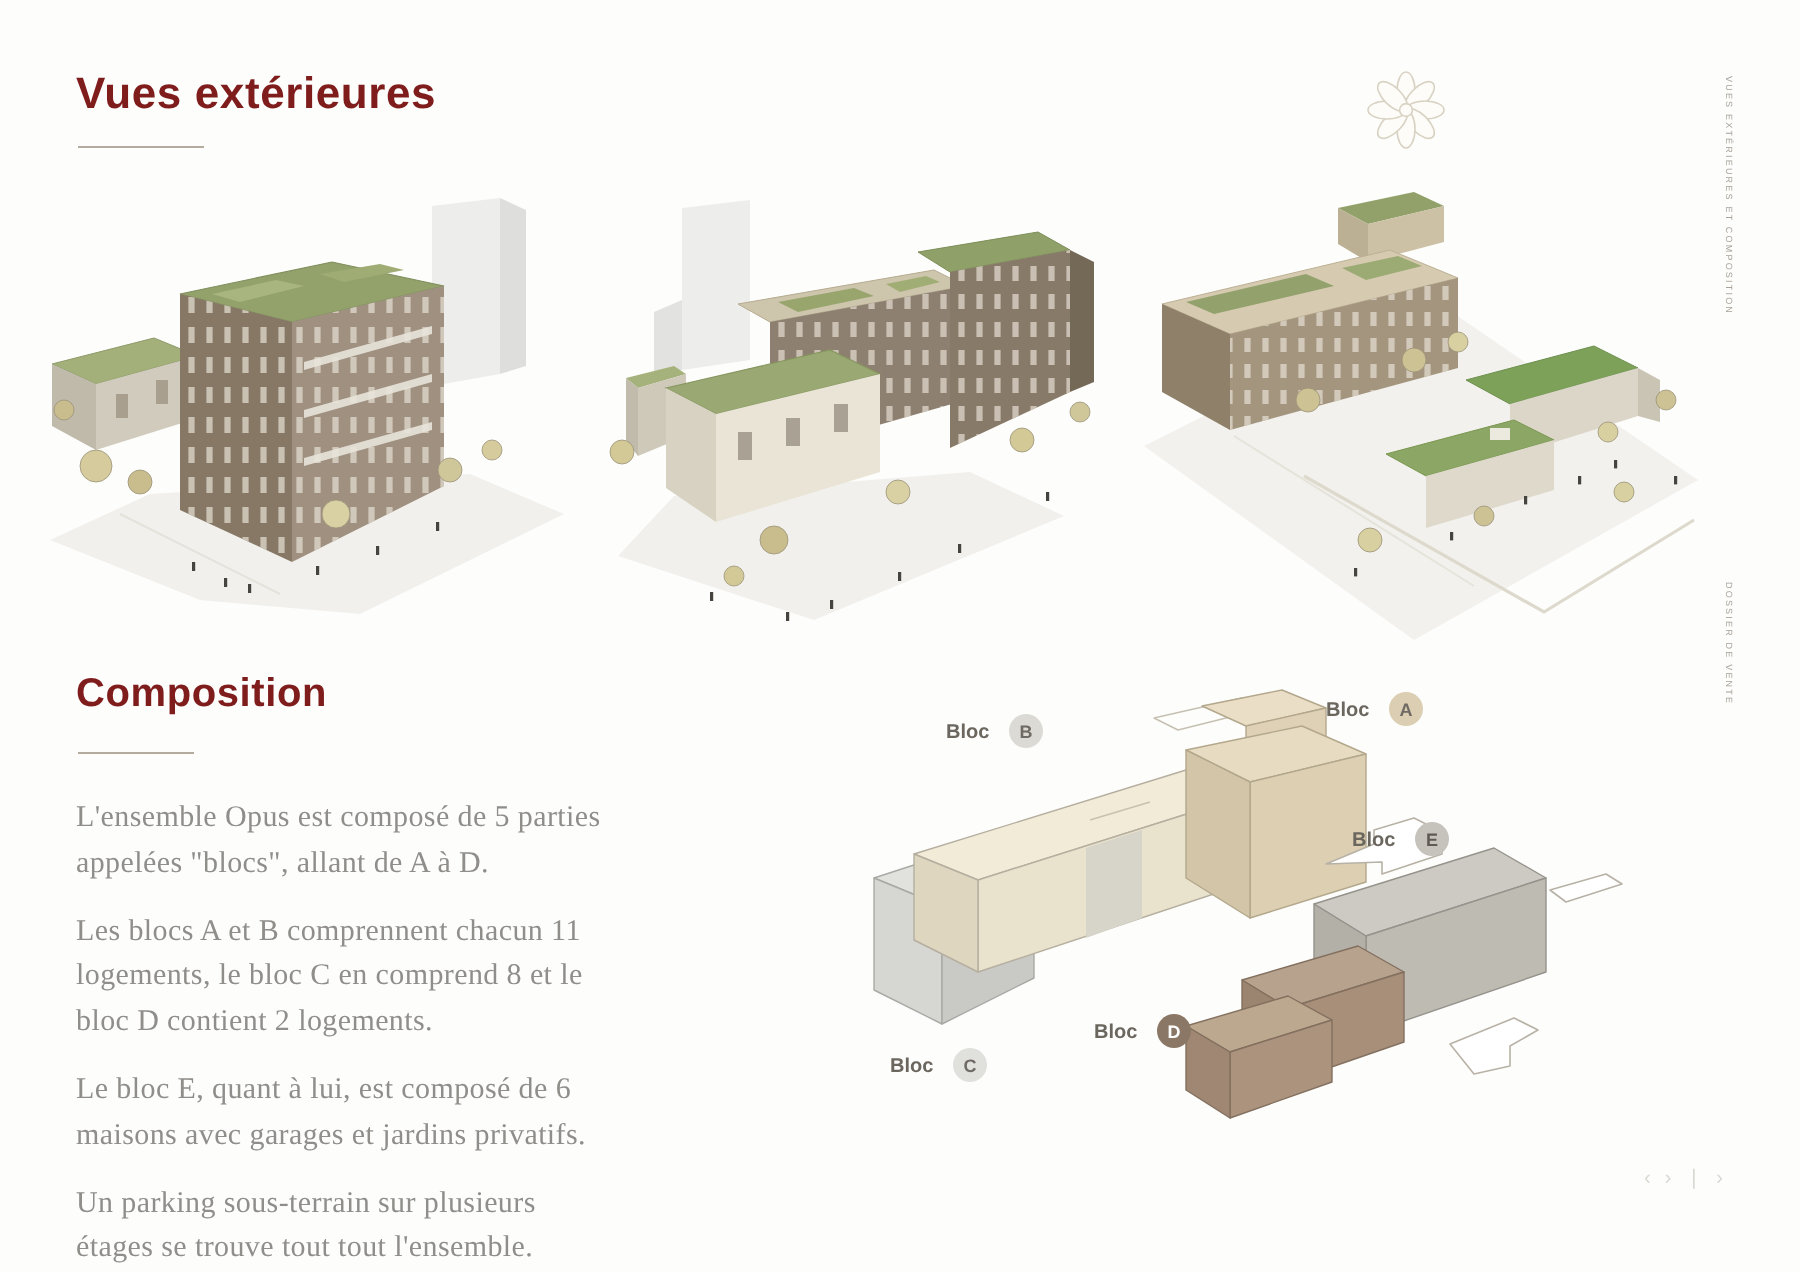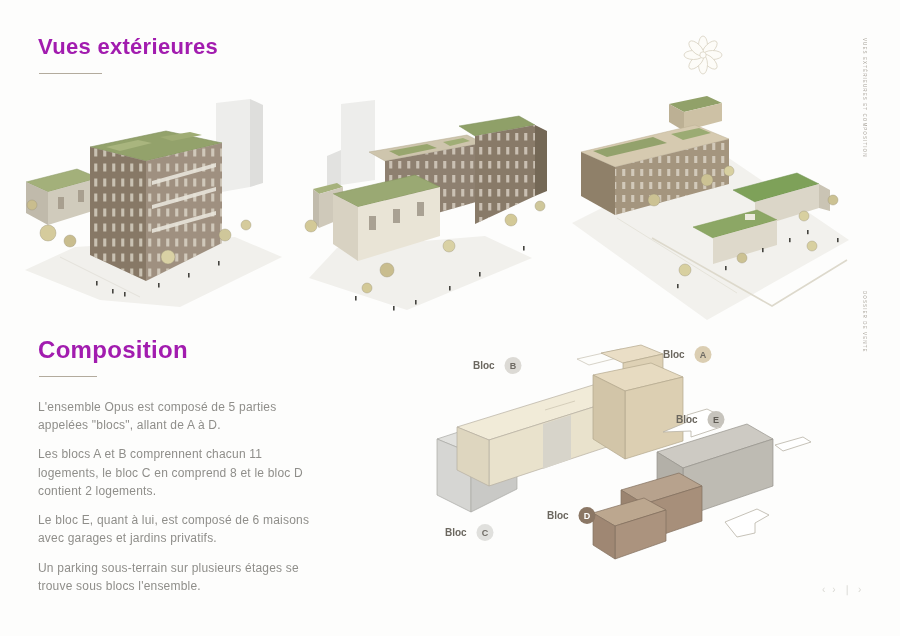--- a/index.html
+++ b/index.html
@@ -2,30 +2,30 @@
 <html><head>
 <meta charset="utf-8">
 <style>
   html,body{margin:0;padding:0;}
   body{
     width:900px;height:636px;position:relative;overflow:hidden;
     background:#fdfdfc;
     font-family:"Liberation Sans","DejaVu Sans",sans-serif;
   }
   .section-title{
-    position:absolute;margin:0;font-weight:600;color:#a21caf;letter-spacing:.3px;
+    position:absolute;margin:0;font-weight:600;color:#7f1d1d;letter-spacing:.3px;
   }
   #title-vues{left:38px;top:34px;font-size:22px;}
-  #title-composition{left:38px;top:336px;font-size:24px;}
+  #title-composition{left:38px;top:336px;font-size:20px;}
   .title-rule{position:absolute;height:1px;background:#b3ab9d;}
   #rule-vues{left:39px;top:73px;width:63px;}
   #rule-composition{left:39px;top:376px;width:58px;}
   .body-copy{position:absolute;left:38px;top:398px;width:272px;}
   .body-copy p{
-    margin:0 0 11px 0;font-size:12px;line-height:1.52;color:#8f8e8a;letter-spacing:.2px;
+    margin:0 0 11px 0;font-size:15px;line-height:1.52;color:#8f8e8a;letter-spacing:.2px;font-family:Liberation Serif, serif;
   }
   .render{position:absolute;}
   #view1{left:20px;top:85px;}
   #view2{left:297px;top:88px;}
   #view3{left:557px;top:88px;}
   #diagram{position:absolute;left:425px;top:337px;}
   #ornament{position:absolute;left:680px;top:31px;}
   .side-label{
     position:absolute;left:862px;writing-mode:vertical-rl;
     font-size:4.5px;letter-spacing:1.1px;color:#a8a39a;text-transform:uppercase;
@@ -216,21 +216,21 @@
     <rect x="120" y="196" width="1.6" height="4.2"></rect>
     <rect x="250" y="142" width="1.6" height="4.2"></rect>
     <rect x="280" y="150" width="1.6" height="4.2"></rect>
   </g>
 </svg>
 
 <div class="body-copy">
   <p>L'ensemble Opus est composé de 5 parties appelées "blocs", allant de A à D.</p>
   <p>Les blocs A et B comprennent chacun 11 logements, le bloc C en comprend 8 et le bloc D contient 2 logements.</p>
   <p>Le bloc E, quant à lui, est composé de 6 maisons avec garages et jardins privatifs.</p>
-  <p>Un parking sous-terrain sur plusieurs étages se trouve sous blocs l'ensemble.</p>
+  <p>Un parking sous-terrain sur plusieurs étages se trouve tout tout l'ensemble.</p>
 </div>
 
 <svg id="diagram" width="445" height="262" viewBox="0 0 445 262">
   <g font-family="Liberation Sans, DejaVu Sans, sans-serif" stroke-linejoin="round">
 
     <g stroke="#a9a9a5" stroke-width="0.7">
       <polygon points="12,102 58,87 92,100 46,116" fill="#e1e1de"></polygon>
       <polygon points="12,102 46,116 46,175 12,158" fill="#d6d6d3"></polygon>
       <polygon points="46,116 92,100 92,152 46,175" fill="#c9c9c6"></polygon>
     </g>

